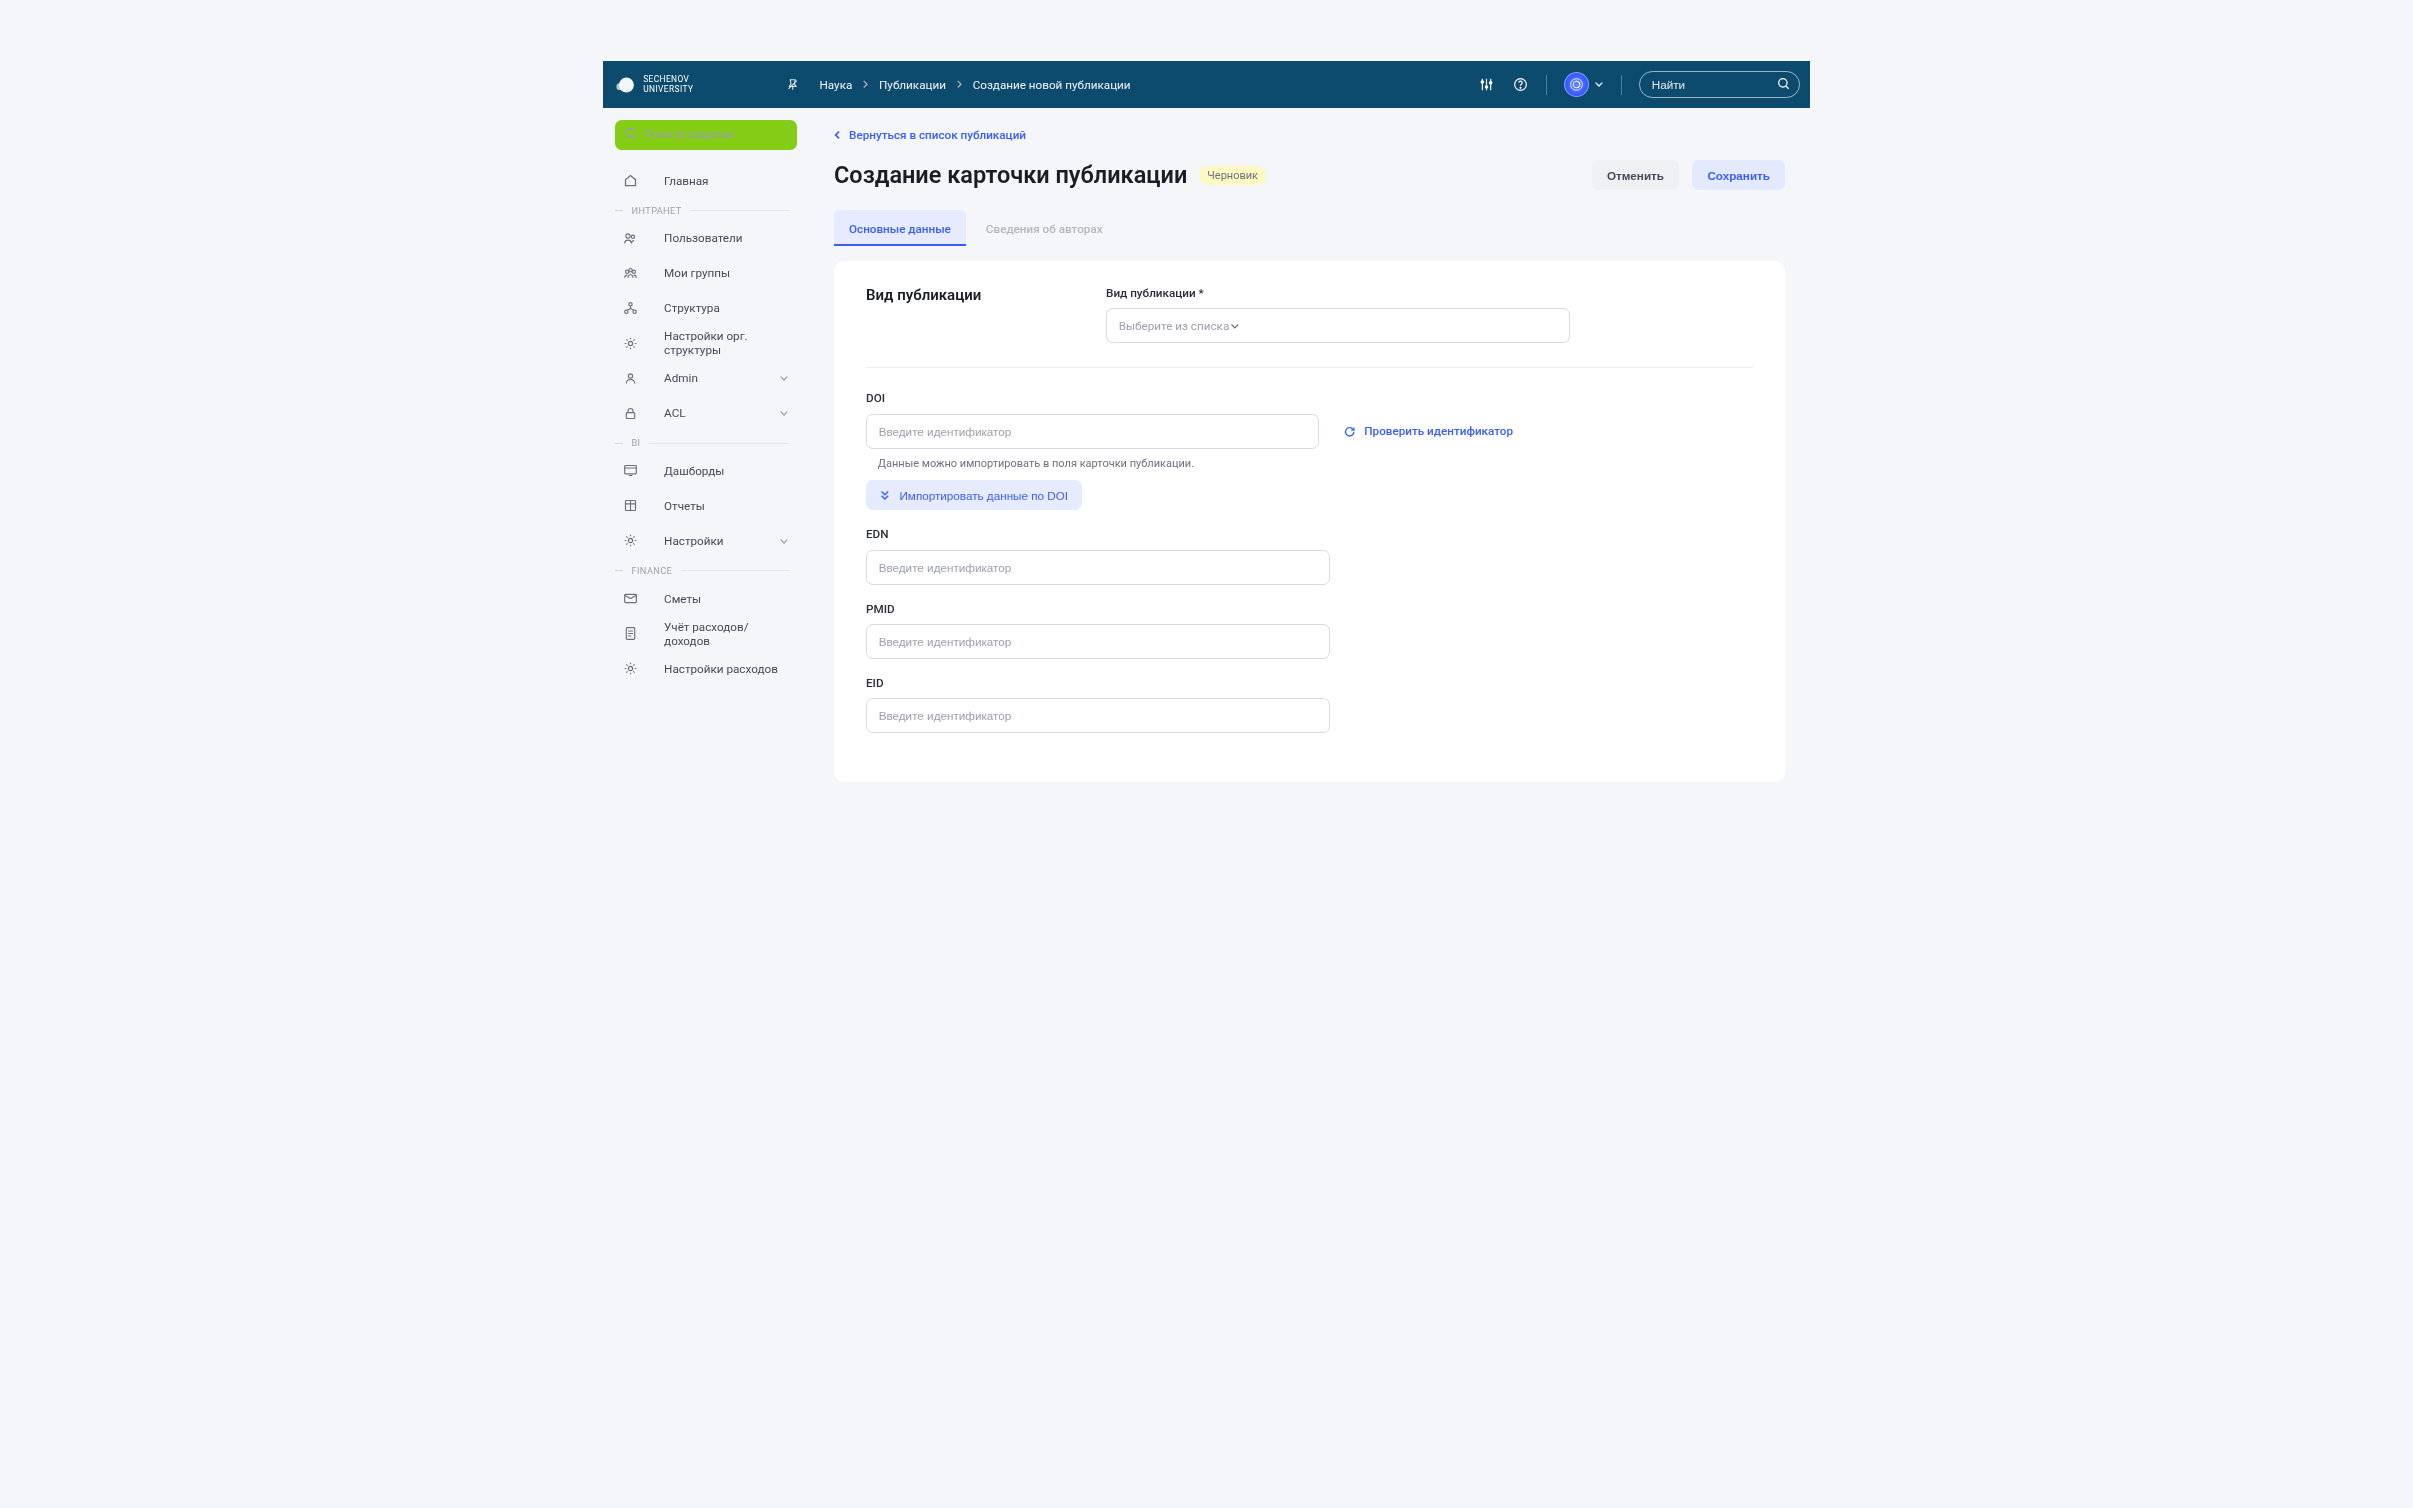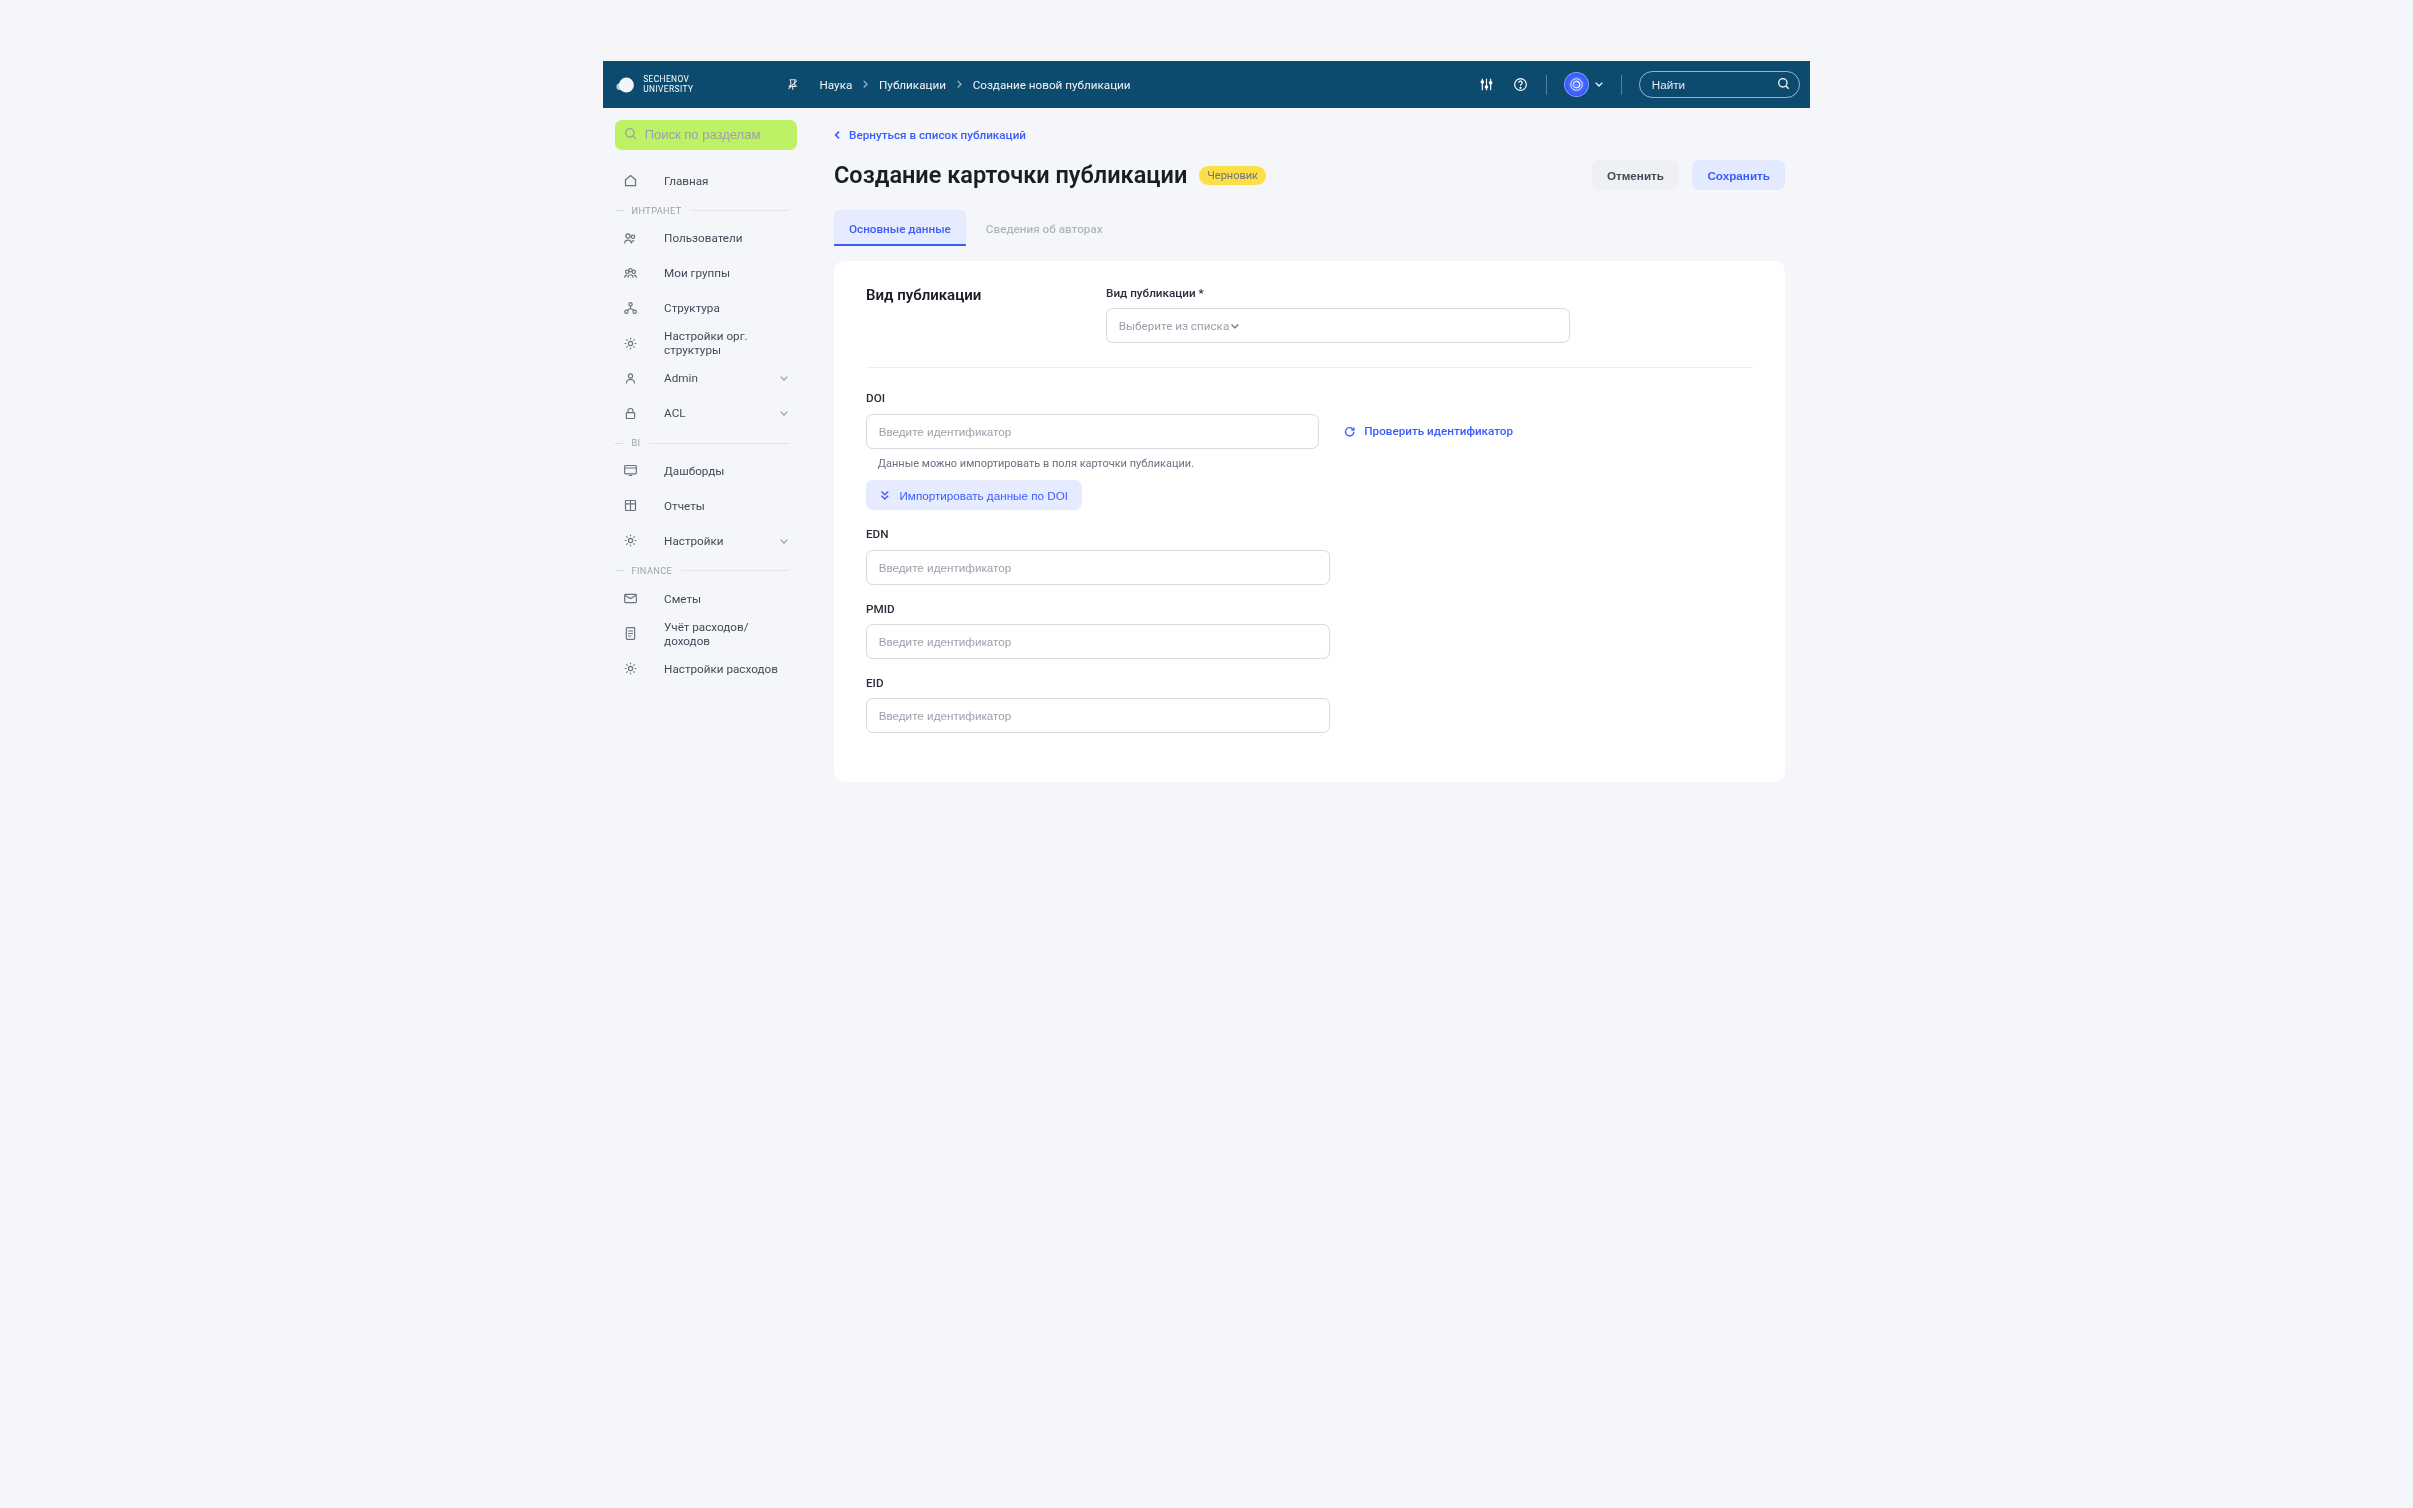--- a/index.html
+++ b/index.html
@@ -21,36 +21,36 @@
 .avatar-circle { width: 25px; height: 25px; border-radius: 50%; background: radial-gradient(circle, #5B7FFF 20%, #3A5CFF 60%); border: 0.8px solid rgba(255,255,255,.4); display:flex; align-items:center; justify-content:center; }
 .search-box { position: relative; }
 .search-box input { width: 161px; height: 27px; border-radius: 13.4px; border: 0.8px solid rgba(255,255,255,.6); background: transparent; color: #fff; padding: 0 30px 0 11.7px; font-size: 11.7px; }
 .search-box input::placeholder { color: rgba(255,255,255,.9); }
 .search-box .sicon { position: absolute; right: 10px; top: 5.9px; }
 
 
 .body { display: flex; }
 .sidebar { width: 206px; padding: 11.7px 11.7px 0 11.7px; }
 .sidebar-search { position: relative; margin-bottom: 13.4px; }
-.sidebar-search input { width: 100%; height: 30px; border-radius: 6.7px; border: none; background: #bef264; padding: 0 10px 0 30px; font-size: 13px; color: #5C6170; }
+.sidebar-search input { width: 100%; height: 30px; border-radius: 6.7px; border: none; background: #84cc16; padding: 0 10px 0 30px; font-size: 10px; color: #5C6170; }
 .sidebar-search input::placeholder { color: #9BA0AC; }
 .sidebar-search .sicon { position: absolute; left: 9.2px; top: 7.5px; color: #9BA0AC; }
 .nav-item { display: flex; align-items: center; height: 35px; padding: 0 8.4px; color: #44495A; border-radius: 6.7px; cursor: pointer; gap: 26px; font-size: 11.7px; }
 .nav-item .chev-expand { margin-left: auto; color: #9BA0AC; }
 .nav-section { display: flex; align-items: center; gap: 8.4px; padding: 6.7px 8.4px 5px 0; color: #9BA0AC; font-size: 9.2px; letter-spacing: 0.4px; }
 .nav-section .dash { width: 8.4px; height: 0.8px; background: #D6D9E1; }
 .nav-section-label { flex-shrink: 0; }
 .nav-section-line { flex: 1; height: 0.8px; background: #E3E5EB; }
 
 
 .main { flex: 1; padding: 20px 25px; }
 .backlink { display: inline-flex; align-items: center; gap: 8.4px; color: #3A5CFF; font-weight: 500; cursor: pointer; margin-bottom: 18.4px; }
 .page-head { display: flex; align-items: center; gap: 11.7px; margin-bottom: 20px; }
 .page-title { font-size: 23.5px; font-weight: 600; color: #1A1D26; }
-.status-badge { background: #fde047; color: #6B7180; padding: 3.4px 8.4px; border-radius: 10px; font-size: 11px; }
+.status-badge { background: #fef9c3; color: #6B7180; padding: 3.4px 8.4px; border-radius: 10px; font-size: 11px; }
 .head-actions { margin-left: auto; display: flex; gap: 13.4px; }
 .btn { height: 30px; padding: 0 15px; border-radius: 6.7px; font-size: 11.7px; font-weight: 700; border: none; cursor: pointer; display: inline-flex; align-items: center; }
 .btn-cancel { background: #EEF0F4; color: #44495A; }
 .btn-save { background: #E3E9FF; color: #3A5CFF; }
 .tabs { display: flex; gap: 5px; margin-bottom: 15px; }
 .tab { padding: 11.7px 15px 10px; border-radius: 5px 5px 0 0; color: #B2B6C1; font-weight: 500; cursor: pointer; position: relative; }
 .tab.active { background: #E7EBFF; color: #3A5CFF; }
 .tab.active::after { content: ""; position: absolute; left: 0; right: 0; bottom: 0; height: 1.7px; background: #3A5CFF; }
 
 

